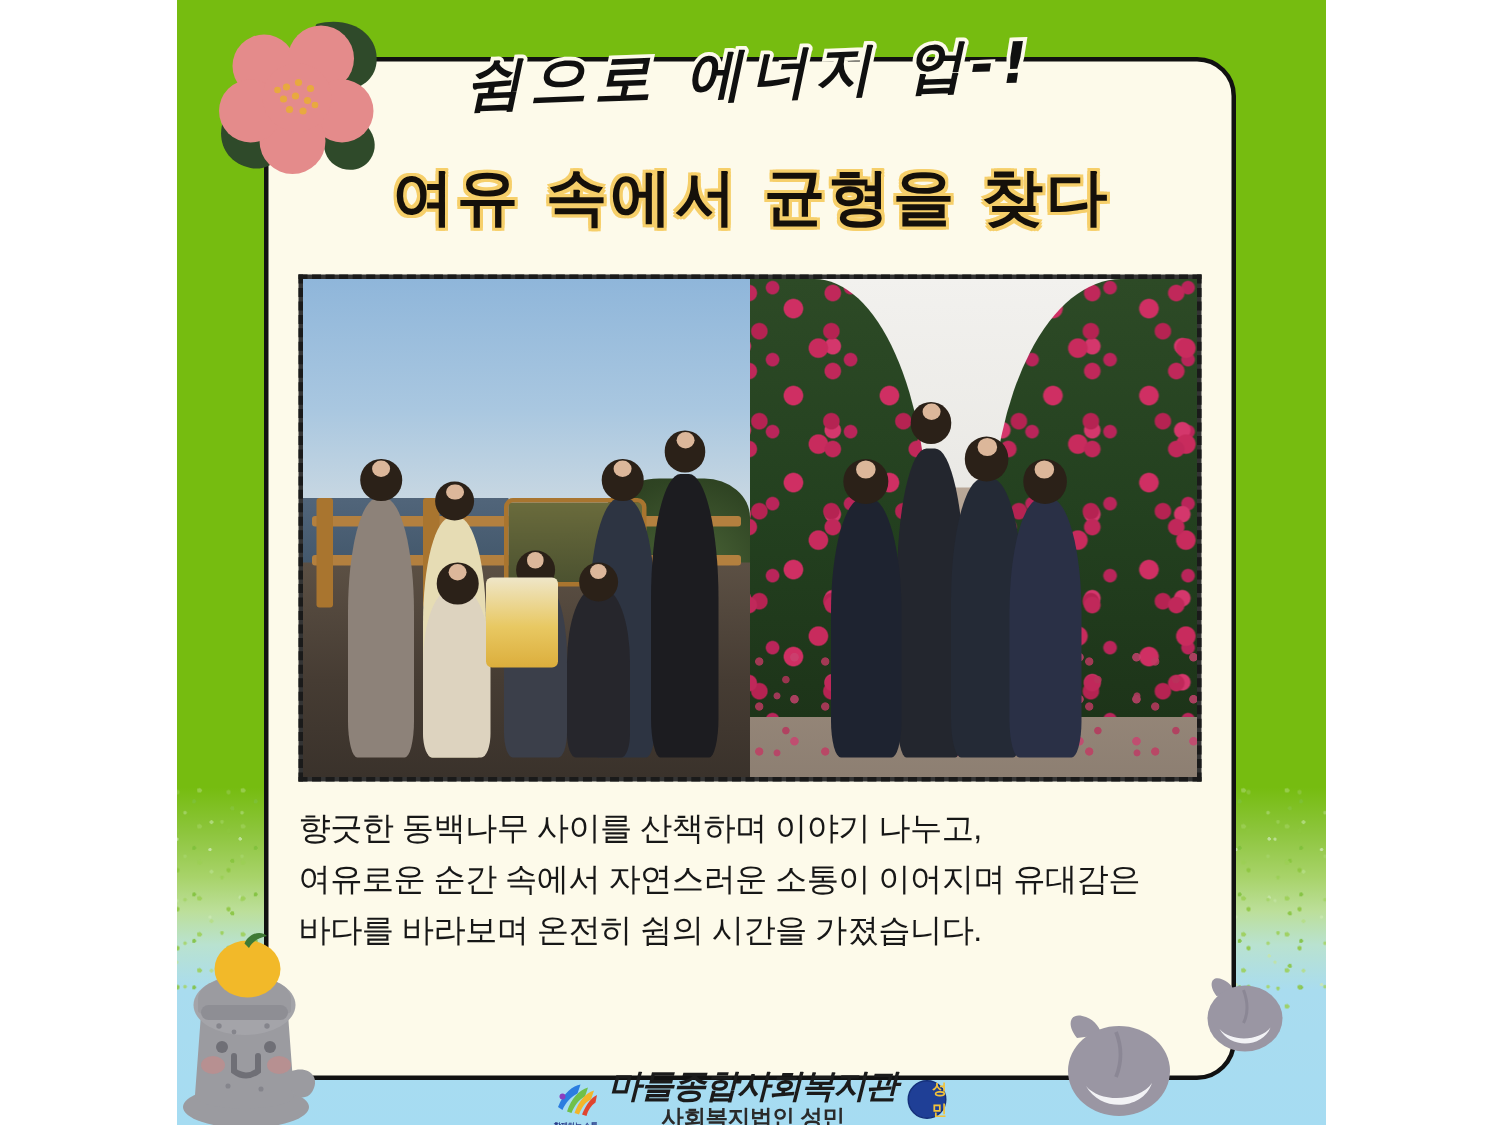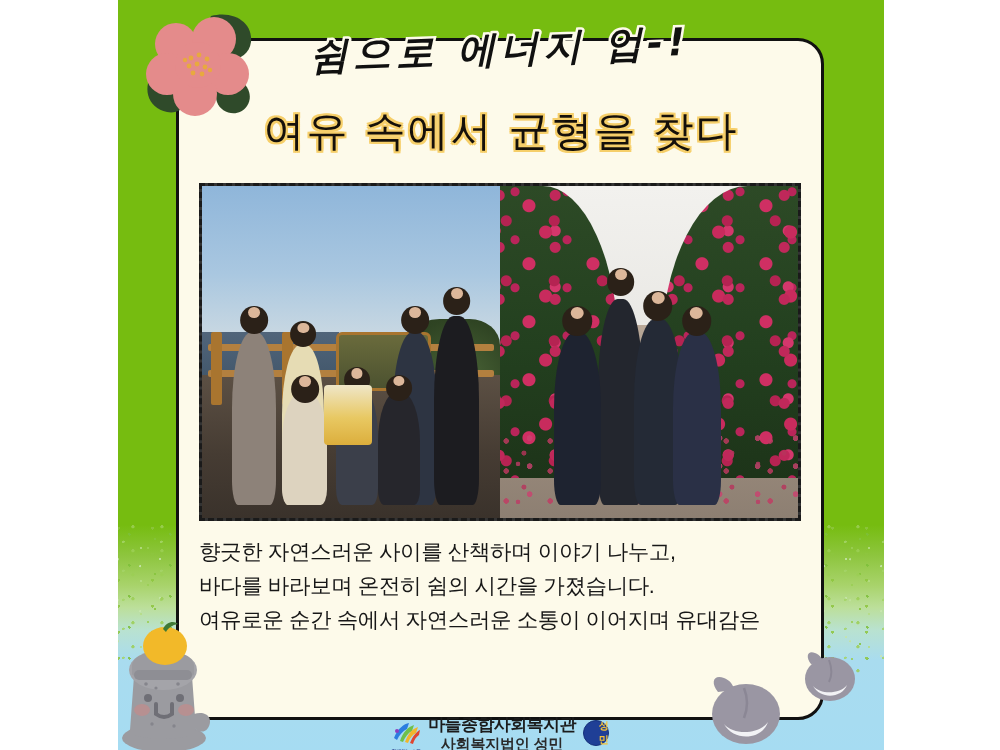--- a/index.html
+++ b/index.html
@@ -127,21 +127,21 @@
 
   .main-heading {
     position: absolute;
     left: 186px;
     top: 104px;
     width: 630px;
     text-align: center;
     z-index: 7;
     font-family: "DejaVu Sans", sans-serif;
     font-size: 41px;
-    font-weight: 400;
+    font-weight: 700;
     letter-spacing: 2px;
     color: #15100a;
     text-shadow:
        2px  0   0 #f6cf6a,
       -2px  0   0 #f6cf6a,
        0    2px 0 #f6cf6a,
        0   -2px 0 #f6cf6a,
        2px  2px 0 #f6cf6a,
       -2px  2px 0 #f6cf6a,
        2px -2px 0 #f6cf6a,
@@ -330,25 +330,26 @@
     width: 100%;
     text-align: center;
     font-size: 5px;
     color: #2b3f8c;
     font-weight: 700;
     white-space: nowrap;
     letter-spacing: -0.3px;
   }
   .footer-names { display: flex; flex-direction: column; align-items: center; line-height: 1; }
   .footer-name {
-    font-size: 17px;
+    font-size: 22px;
     font-weight: 700;
     color: #1b1b1b;
     letter-spacing: -0.6px;
     white-space: nowrap;
+    font-style: italic;
   }
   .footer-sub {
     font-size: 15px;
     font-weight: 700;
     color: #2a2a2a;
     letter-spacing: -0.2px;
     margin-top: 3px;
     white-space: nowrap;
   }
   .footer-badge {
@@ -487,23 +488,23 @@
       </div>
       <div class="person" style="left:58%; width:16%; height:52%; background:#2a3046;">
         <div class="head">
             <div class="face"></div>
           </div>
       </div>
     </div>
   </div>
 
   <div class="body-text">
-    <span class="line">향긋한 자연스러운 사이를 산책하며 이야기 나누고,</span>
+    <span class="line">향긋한 동백나무 사이를 산책하며 이야기 나누고,</span>
+    <span class="line">여유로운 순간 속에서 자연스러운 소통이 이어지며 유대감은</span>
     <span class="line">바다를 바라보며 온전히 쉼의 시간을 가졌습니다.</span>
-    <span class="line">여유로운 순간 속에서 자연스러운 소통이 이어지며 유대감은</span>
   </div>
 
   <svg class="mascot" viewBox="0 0 118 132">
     <ellipse cx="56" cy="120" rx="42" ry="14" fill="#9b9ba0"></ellipse>
     <path d="M26 58 C26 40 84 40 84 58 L88 112 C88 124 22 124 22 112 Z" fill="#9b9ba0"></path>
     <ellipse cx="55" cy="52" rx="34" ry="20" fill="#a4a4a9"></ellipse>
     <path d="M24 48 C24 28 86 28 86 48 L86 56 C86 62 24 62 24 56 Z" fill="#9b9ba0"></path>
     <rect x="26" y="52" width="58" height="10" rx="5" fill="#8e8e94"></rect>
     <ellipse cx="57" cy="28" rx="22" ry="19" fill="#f2b929"></ellipse>
     <path d="M55 11 C58 4 66 2 70 6 C64 7 60 10 58 14 Z" fill="#3f7a35"></path>

